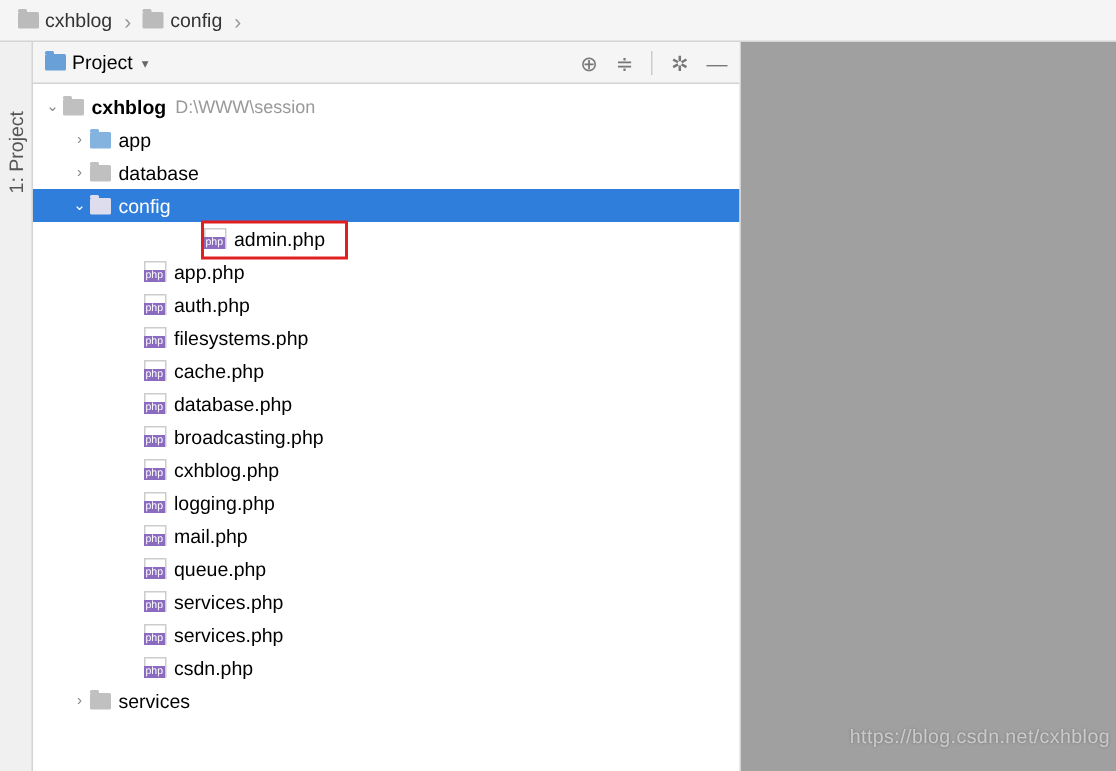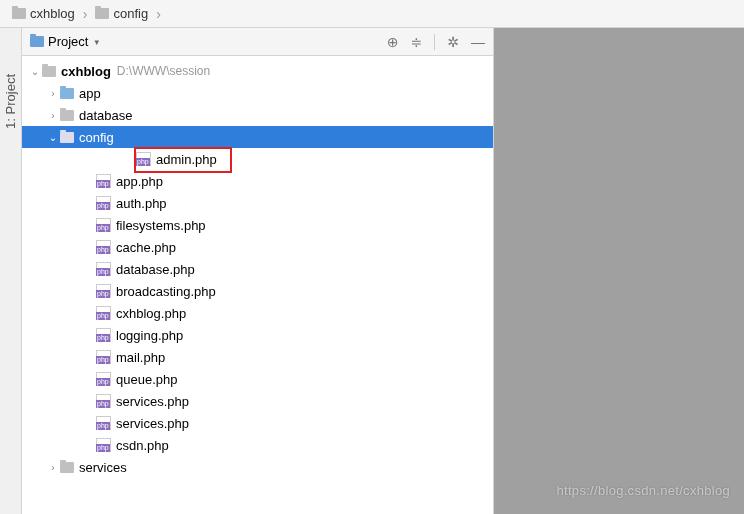--- a/index.html
+++ b/index.html
@@ -40,21 +40,21 @@
     .folder-icon.blue { background: #84b3e0; } .folder-icon.blue::before { background: #84b3e0; }
     .tree-row.selected .folder-icon.gray { background: #dde; } .tree-row.selected .folder-icon.gray::before { background: #dde; }
     .php-icon { width: 15px; height: 14px; background: #fff; border: 1px solid #ccc; position: relative; margin-right: 5px; display: inline-block; vertical-align: middle; }
     .php-icon::after { content: "php"; position: absolute; bottom: -1px; left: -1px; font-size: 7px; background: #8a6bbf; color: #fff; padding: 0 1px; line-height: 8px; }
     .node-label { color: #000; }
     .tree-row.selected .node-label { color: #fff; }
     .node-label.bold { font-weight: bold; }
     .node-sublabel { color: #999; margin-left: 6px; font-size: 12px; }
     
     .editor-area { flex: 1; background: #a0a0a0; position: relative; }
-    .watermark { position: absolute; bottom: 16px; right: 14px; color: rgba(255,255,255,0.55); font-size: 13px; letter-spacing: 0.3px; text-shadow: 0 0 2px rgba(0,0,0,0.3); }
+    .watermark { position: absolute; bottom: 16px; right: 4px; color: rgba(255,255,255,0.55); font-size: 13px; letter-spacing: 0.3px; text-shadow: 0 0 2px rgba(0,0,0,0.3); }
   </style>
 </head>
 <body>
 
 <div class="breadcrumb-bar">
   <div class="breadcrumb-item">
     <span class="folder-icon-bc"></span>
     <span>cxhblog</span>
   </div>
   <span class="breadcrumb-sep">›</span>

